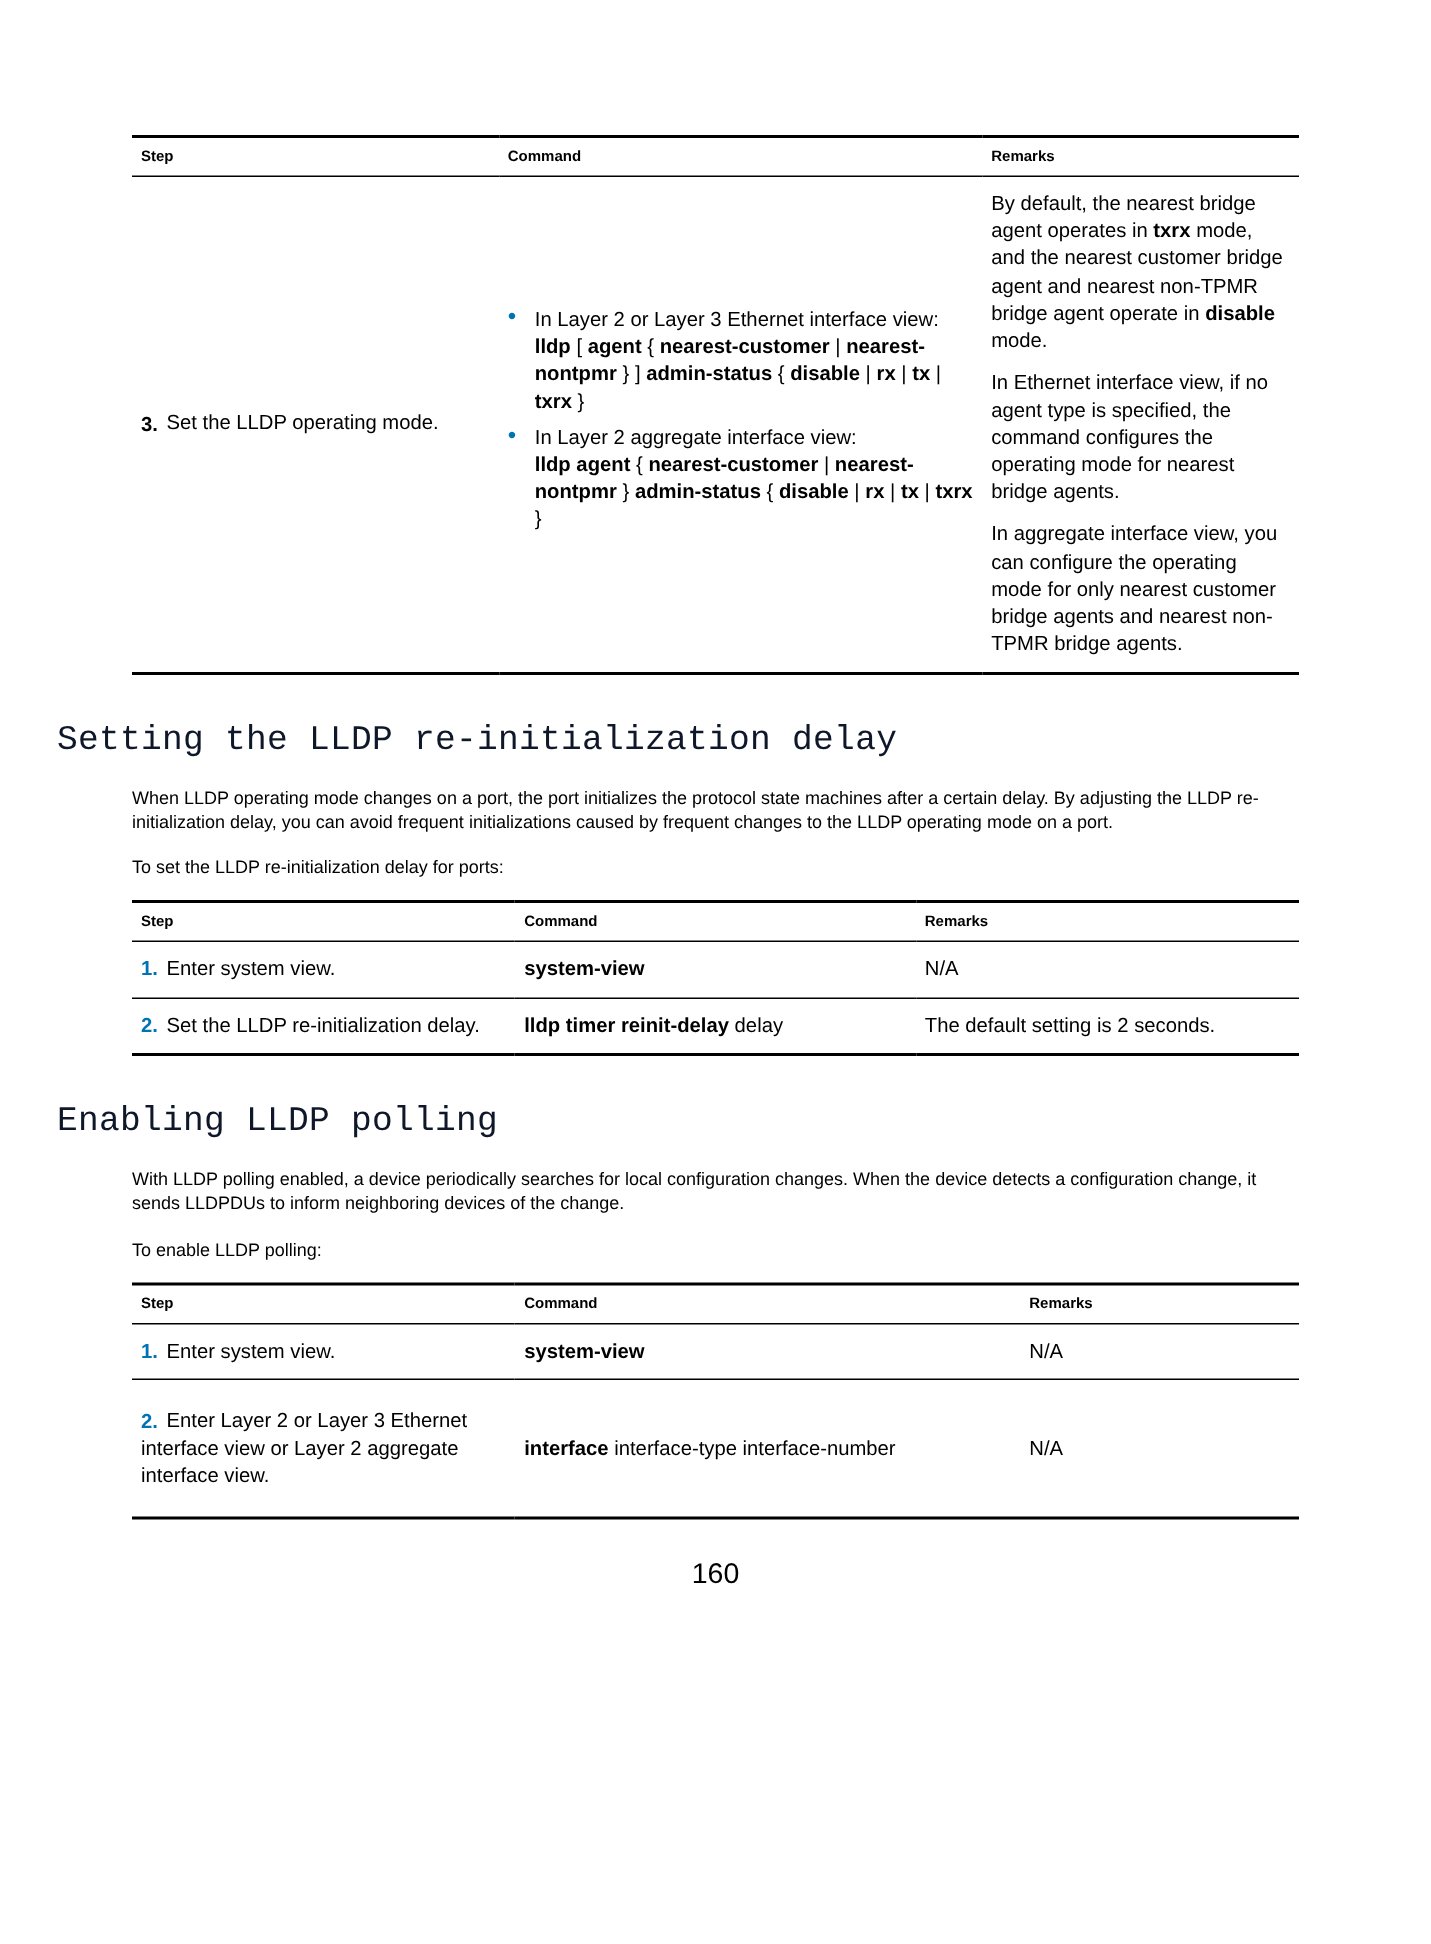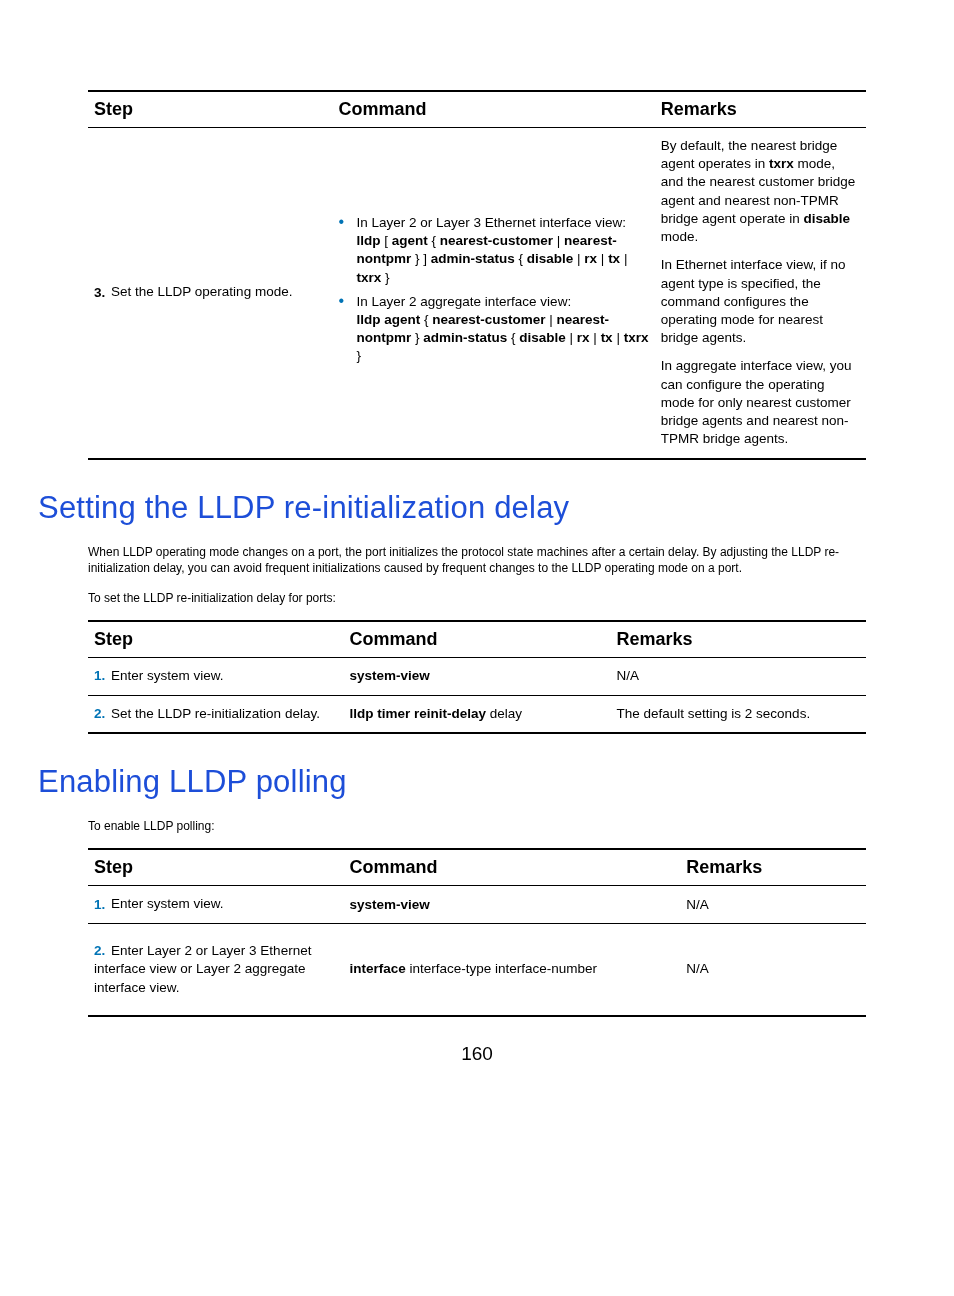--- a/index.html
+++ b/index.html
@@ -18,21 +18,21 @@
     border-collapse: collapse;
     margin-bottom: 30px;
   }
   table.config thead tr {
     border-top: 2px solid #000;
     border-bottom: 1.5px solid #000;
   }
   table.config th {
     text-align: left;
     font-weight: bold;
-    font-size: 18px;
+    font-size: 10px;
     padding: 7px 6px 7px 6px;
     vertical-align: top;
   }
   table.config tbody tr {
     border-bottom: 1px solid #000000;
   }
   table.config tbody tr:last-child {
     border-bottom: 2.5px solid #000;
   }
   table.config tbody.last-only tr {
@@ -77,25 +77,26 @@
     top: 0;
     color: #0073b5;
     font-size: 16px;
     line-height: 1;
   }
   .bold { font-weight: bold; }
   .italic { }
   .rem-para { margin-bottom: 10px; }
   .rem-para:last-child { margin-bottom: 0; }
   h2.section {
-    color: #1d4ed8;
+    color: #0f172a;
     font-weight: normal;
-    font-size: 31px;
+    font-size: 23px;
     margin: 18px 0 18px -50px;
     letter-spacing: 0.2px;
+    font-family: Liberation Mono, monospace;
   }
   p.body {
     font-size: 12px;
     line-height: 1.35;
     margin: 0 0 14px 0;
   }
   .footer {
     text-align: center;
     font-size: 19px;
     padding-top: 26px;
@@ -188,20 +189,21 @@
         </td>
         <td>
           <span class="bold">lldp timer reinit-delay</span><span class="italic"> delay</span>
         </td>
         <td>The default setting is 2 seconds.</td>
       </tr>
     </tbody>
   </table>
 
   <h2 class="section">Enabling LLDP polling</h2>
+  <p class="body">With LLDP polling enabled, a device periodically searches for local configuration changes. When the device detects a configuration change, it sends LLDPDUs to inform neighboring devices of the change.</p>
   <p class="body">To enable LLDP polling:</p>
 
   <table class="config" style="margin-bottom:0;">
     <colgroup>
         <col class="col-step">
         <col class="col-cmd-3">
         <col class="col-rem-3">
       </colgroup>
     <thead>
       <tr>

